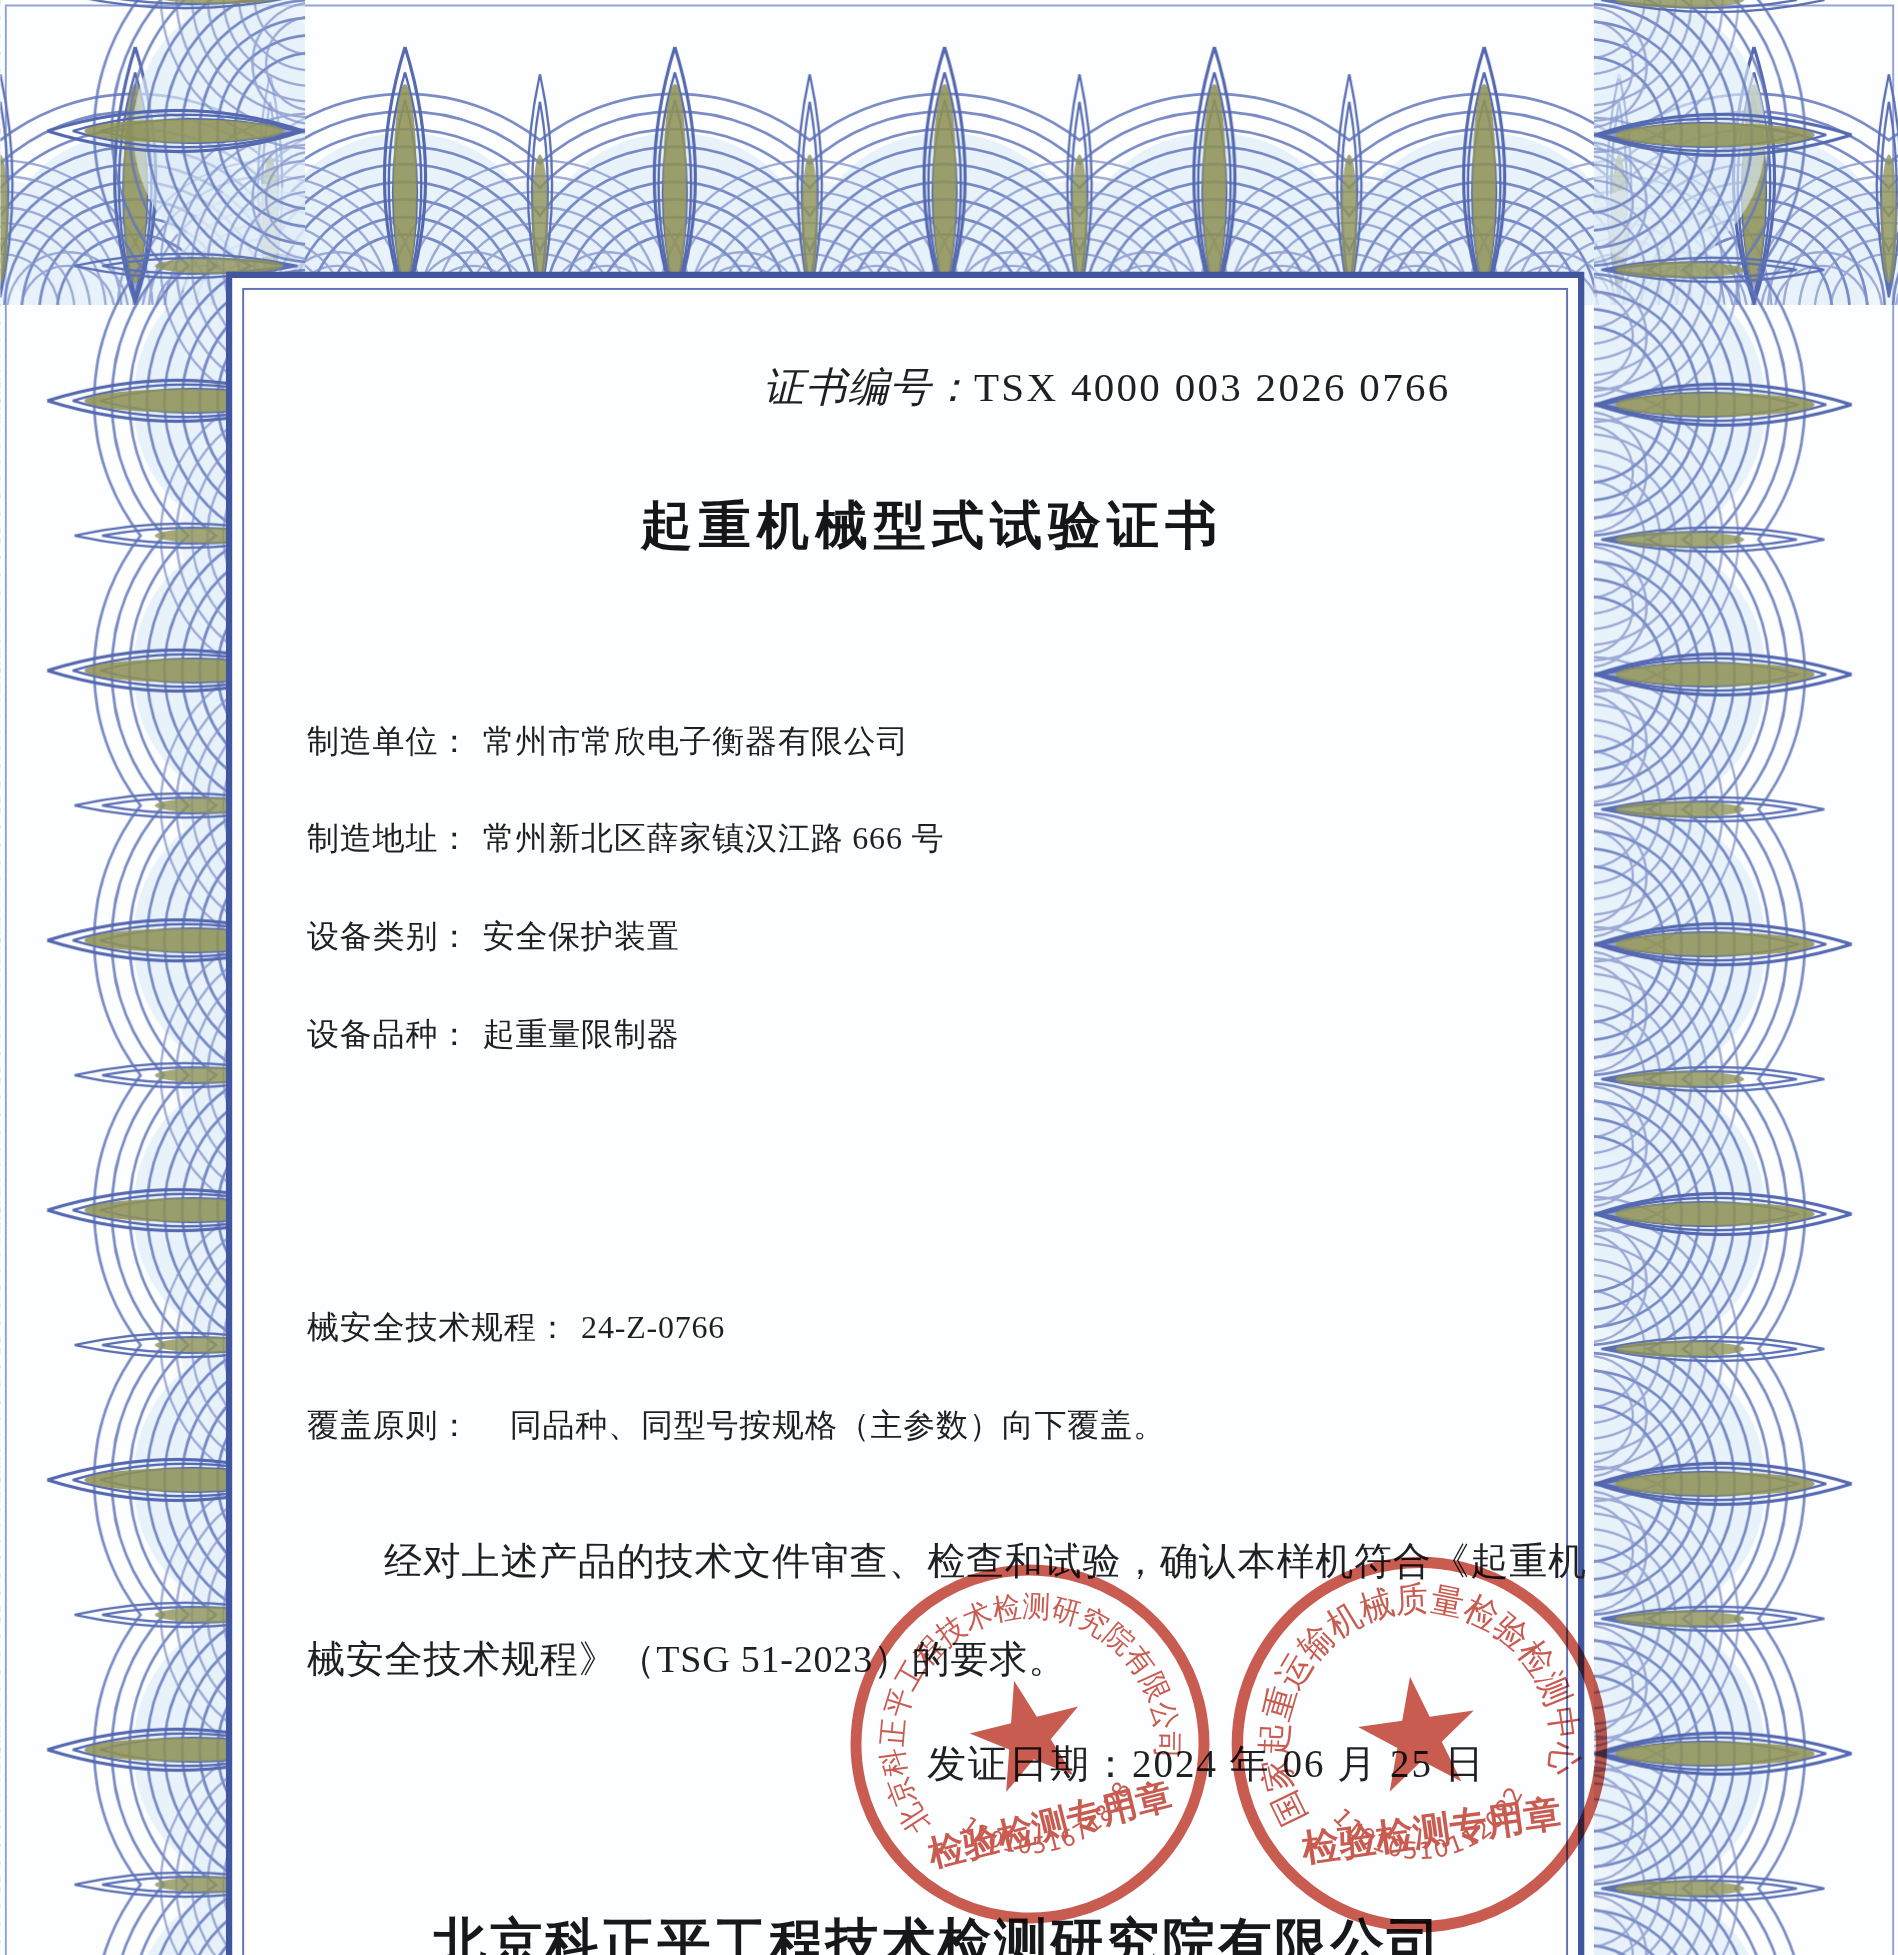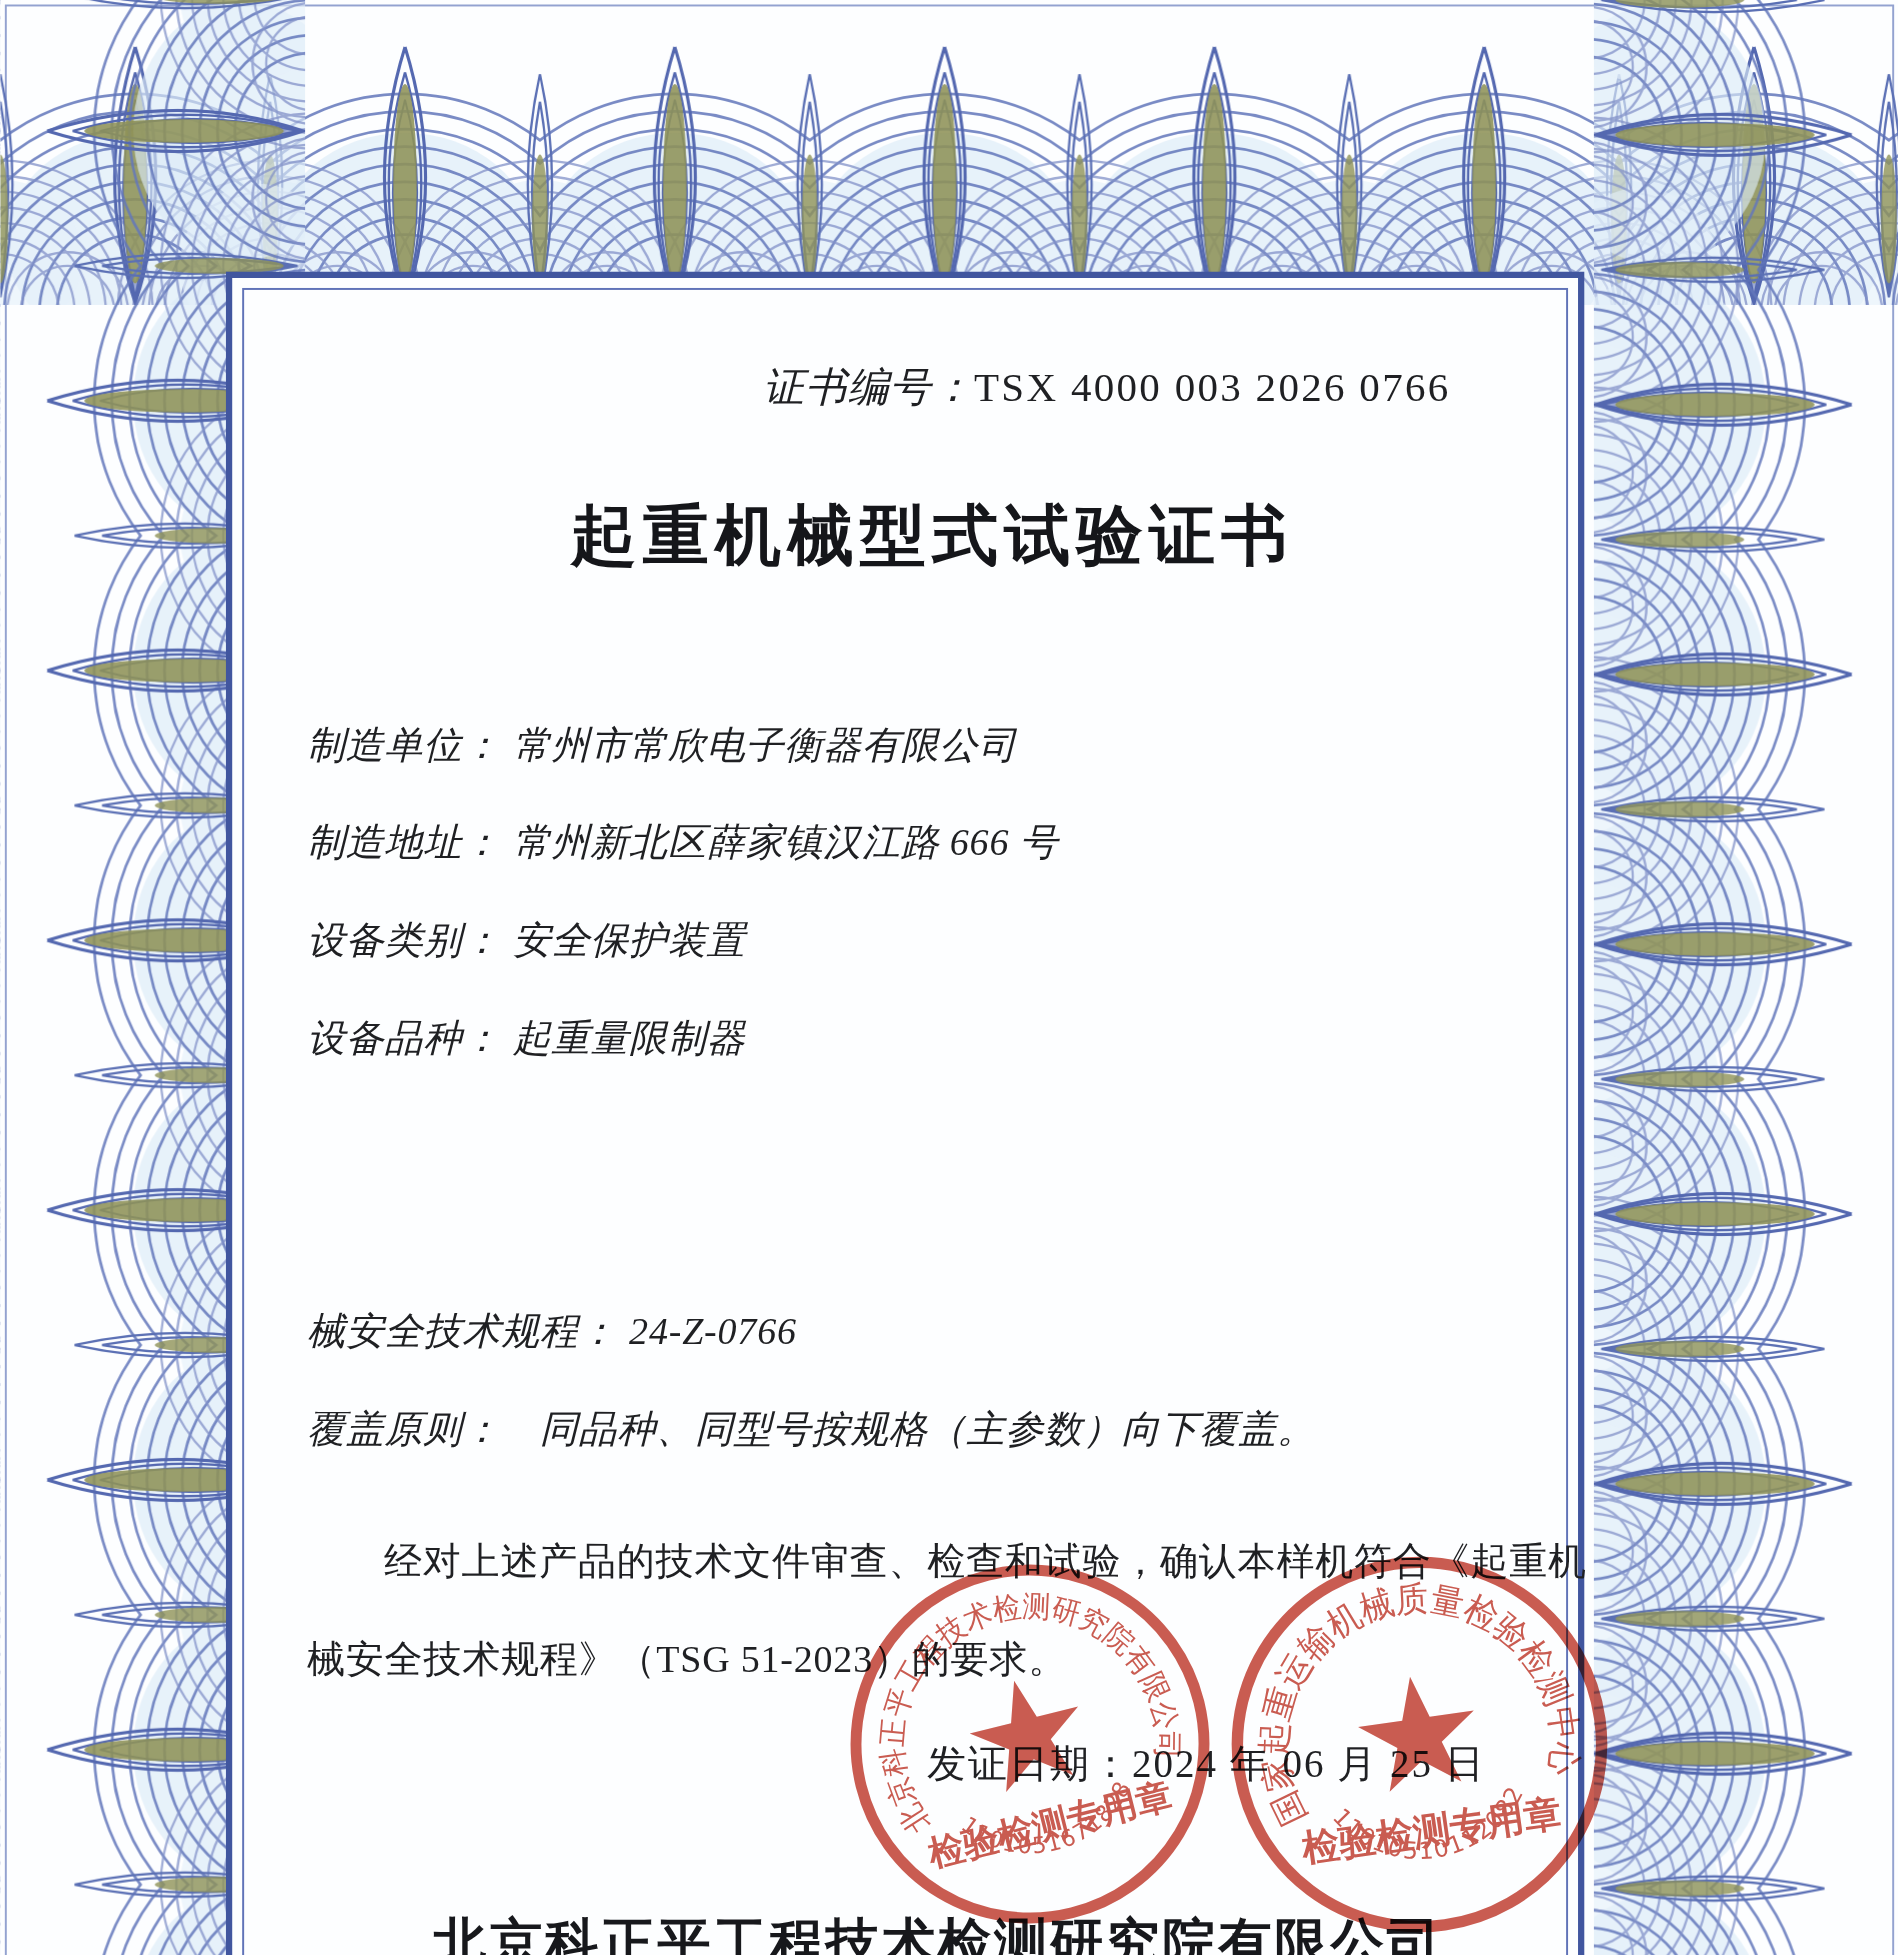--- a/index.html
+++ b/index.html
@@ -15,24 +15,24 @@
   .abs{position:absolute;z-index:2;white-space:nowrap;}
   .cjk-serif{font-family:"Liberation Serif","DejaVu Serif",serif;font-style:italic;}
   .cjk-sans{font-family:"DejaVu Sans","Liberation Sans",sans-serif;font-weight:700;}
 
   .cert-no{left:763px;top:360px;font-size:41px;letter-spacing:1.2px;}
   .cert-no .num{letter-spacing:2.3px;}
 
   .title{
     left:229px;top:491px;width:1352px;
     text-align:center;transform:translateX(27px);
-    font-size:66px;letter-spacing:6.3px;color:#15161a;
+    font-size:52px;letter-spacing:6.3px;color:#15161a;
   }
 
-  .field{left:307px;font-size:38px;letter-spacing:0.8px;font-style:italic;}
+  .field{left:307px;font-size:32px;letter-spacing:0.8px;}
   .field .field-label{margin-right:11.7px;}
   .field-gap .field-value{margin-left:27px;}
 
   .statement{font-size:38px;letter-spacing:0.8px;}
   .st1{left:384px;top:1536px;}
   .st2{left:307px;top:1634px;}
 
   .date-line{left:927px;top:1737px;font-size:39px;letter-spacing:2px;z-index:2;}
 
   .company{left:229px;width:1352px;text-align:center;transform:translateX(33px);

